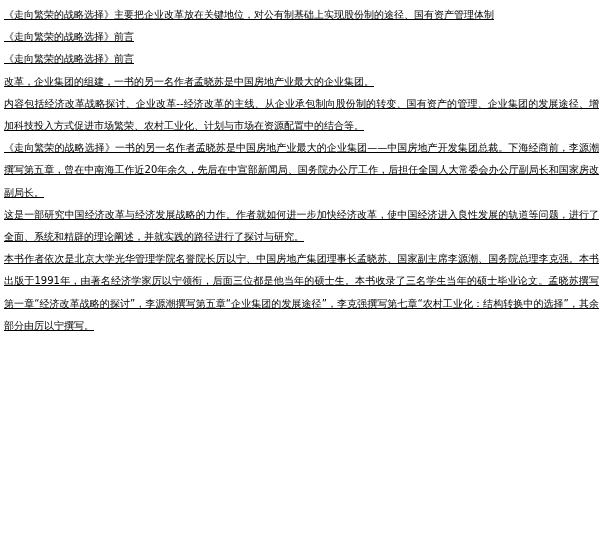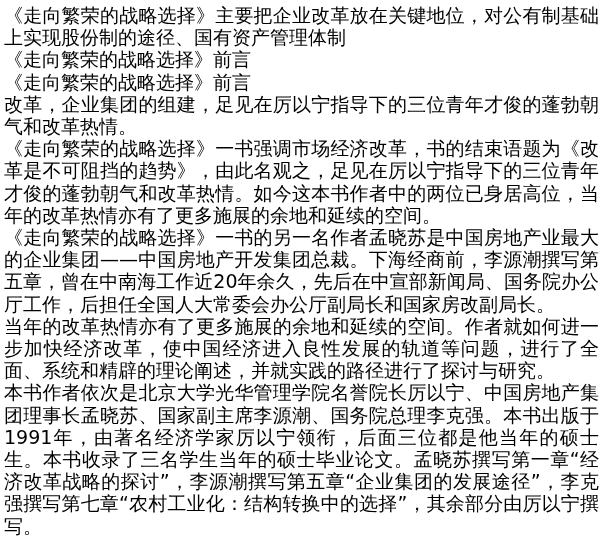--- a/index.html
+++ b/index.html
@@ -14,36 +14,37 @@
     font-family: "DejaVu Sans", "Liberation Sans", sans-serif;
   }
   #doc {
     width: 603px;
     height: 553px;
     box-sizing: border-box;
     padding: 4px 4px 0 4px;
     background: #ffffff;
   }
   .para {
-    font-size: 19px;
+    font-size: 10px;
     line-height: 22.2px;
     color: #000000;
     text-align: justify;
     text-justify: inter-ideograph;
     margin: 0;
     word-break: break-all;
     white-space: normal;
+    text-decoration: underline;
   }
 </style>
 </head>
 <body>
 
 <div id="doc">
   <p class="para">《走向繁荣的战略选择》主要把企业改革放在关键地位，对公有制基础上实现股份制的途径、国有资产管理体制</p>
   <p class="para">《走向繁荣的战略选择》前言</p>
   <p class="para">《走向繁荣的战略选择》前言</p>
-  <p class="para">改革，企业集团的组建，足见在厉以宁指导下的三位青年才俊的蓬勃朝气和改革热情。</p>
-  <p class="para">《走向繁荣的战略选择》一书强调市场经济改革，书的结束语题为《改革是不可阻挡的趋势》，由此名观之，足见在厉以宁指导下的三位青年才俊的蓬勃朝气和改革热情。如今这本书作者中的两位已身居高位，当年的改革热情亦有了更多施展的余地和延续的空间。</p>
+  <p class="para">改革，企业集团的组建，一书的另一名作者孟晓苏是中国房地产业最大的企业集团。</p>
+  <p class="para">内容包括经济改革战略探讨、企业改革--经济改革的主线、从企业承包制向股份制的转变、国有资产的管理、企业集团的发展途径、增加科技投入方式促进市场繁荣、农村工业化、计划与市场在资源配置中的结合等。</p>
   <p class="para">《走向繁荣的战略选择》一书的另一名作者孟晓苏是中国房地产业最大的企业集团——中国房地产开发集团总裁。下海经商前，李源潮撰写第五章，曾在中南海工作近20年余久，先后在中宣部新闻局、国务院办公厅工作，后担任全国人大常委会办公厅副局长和国家房改副局长。</p>
-  <p class="para">当年的改革热情亦有了更多施展的余地和延续的空间。作者就如何进一步加快经济改革，使中国经济进入良性发展的轨道等问题，进行了全面、系统和精辟的理论阐述，并就实践的路径进行了探讨与研究。</p>
+  <p class="para">这是一部研究中国经济改革与经济发展战略的力作。作者就如何进一步加快经济改革，使中国经济进入良性发展的轨道等问题，进行了全面、系统和精辟的理论阐述，并就实践的路径进行了探讨与研究。</p>
   <p class="para">本书作者依次是北京大学光华管理学院名誉院长厉以宁、中国房地产集团理事长孟晓苏、国家副主席李源潮、国务院总理李克强。本书出版于1991年，由著名经济学家厉以宁领衔，后面三位都是他当年的硕士生。本书收录了三名学生当年的硕士毕业论文。孟晓苏撰写第一章“经济改革战略的探讨”，李源潮撰写第五章“企业集团的发展途径”，李克强撰写第七章“农村工业化：结构转换中的选择”，其余部分由厉以宁撰写。</p>
 
 </div>
 
 </body></html>

